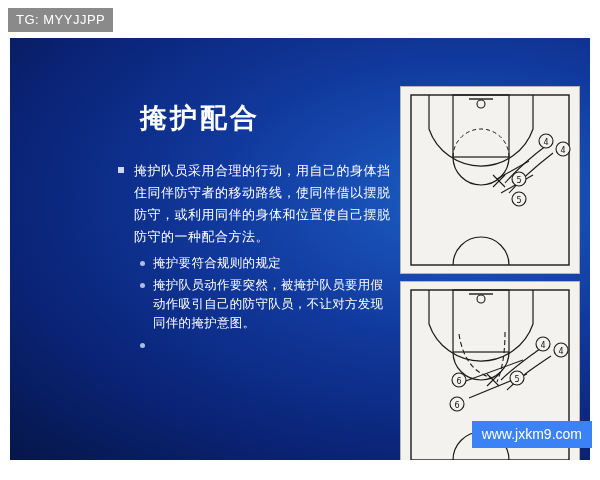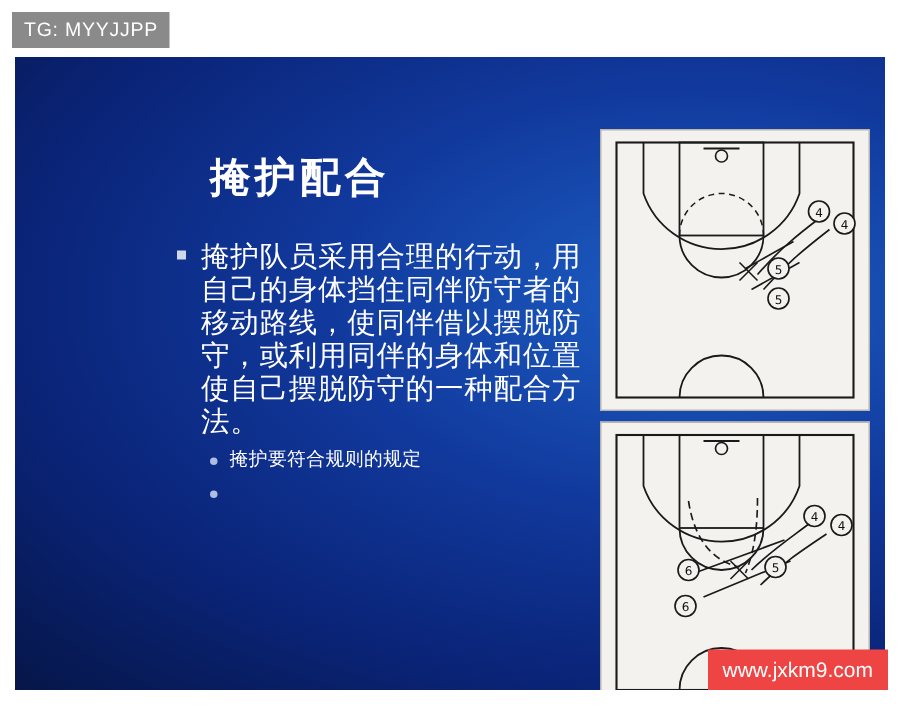--- a/index.html
+++ b/index.html
@@ -29,22 +29,22 @@
     font-size: 13px;
     padding: 4px 8px 5px 8px;
     letter-spacing: 0.5px;
     z-index: 10;
     font-family: "Liberation Sans", sans-serif;
   }
   
   .site-tag {
     position: absolute;
     right: 8px;
-    bottom: 4px;
-    background: #ef4444;
+    bottom: 16px;
+    background: #3b82f6;
     color: #ffffff;
     font-size: 14px;
     padding: 5px 10px 6px 10px;
     z-index: 10;
     font-family: "Liberation Sans", sans-serif;
   }
   
   .slide {
     position: absolute;
     left: 10px;
@@ -70,21 +70,21 @@
   .content {
     position: absolute;
     left: 108px;
     top: 122px;
     width: 276px;
     color: #ffffff;
   }
   .bullet-l1 {
     position: relative;
     padding-left: 16px;
-    font-size: 19px;
+    font-size: 13px;
     line-height: 22px;
     letter-spacing: 0.5px;
     margin-bottom: 6px;
     font-family: "DejaVu Sans", "Liberation Sans", sans-serif;
   }
   .bullet-l1 > .mk {
     position: absolute;
     left: 0;
     top: 7px;
     width: 6px;
@@ -95,21 +95,21 @@
     margin-top: 2px;
     padding-left: 22px;
   }
   .bullet-l2 {
     position: relative;
     padding-left: 13px;
     font-size: 12.5px;
     line-height: 19px;
     letter-spacing: 0.3px;
     margin-bottom: 3px;
-    font-family: Liberation Mono, monospace;
+    font-family: Liberation Sans, sans-serif;
   }
   .bullet-l2 > .mk {
     position: absolute;
     left: 0;
     top: 7px;
     width: 5px;
     height: 5px;
     border-radius: 50%;
     background: #aebde0;
   }
@@ -145,20 +145,24 @@
       <div class="bullet-l1">
         <span class="mk"></span>
         <span>掩护队员采用合理的行动，用自己的身体挡住同伴防守者的移动路线，使同伴借以摆脱防守，或利用同伴的身体和位置使自己摆脱防守的一种配合方法。</span>
       </div>
 
 
       <div class="sublist">
         <div class="bullet-l2">
           <span class="mk"></span>
           <span>掩护要符合规则的规定</span>
+        </div>
+        <div class="bullet-l2">
+          <span class="mk"></span>
+          <span>掩护队员动作要突然，被掩护队员要用假动作吸引自己的防守队员，不让对方发现同伴的掩护意图。</span>
         </div>
         <div class="bullet-l2">
           <span class="mk"></span>
         </div>
       </div>
 
     </div>
 
     <div class="diagram top">
       <svg viewBox="0 0 178 186">

